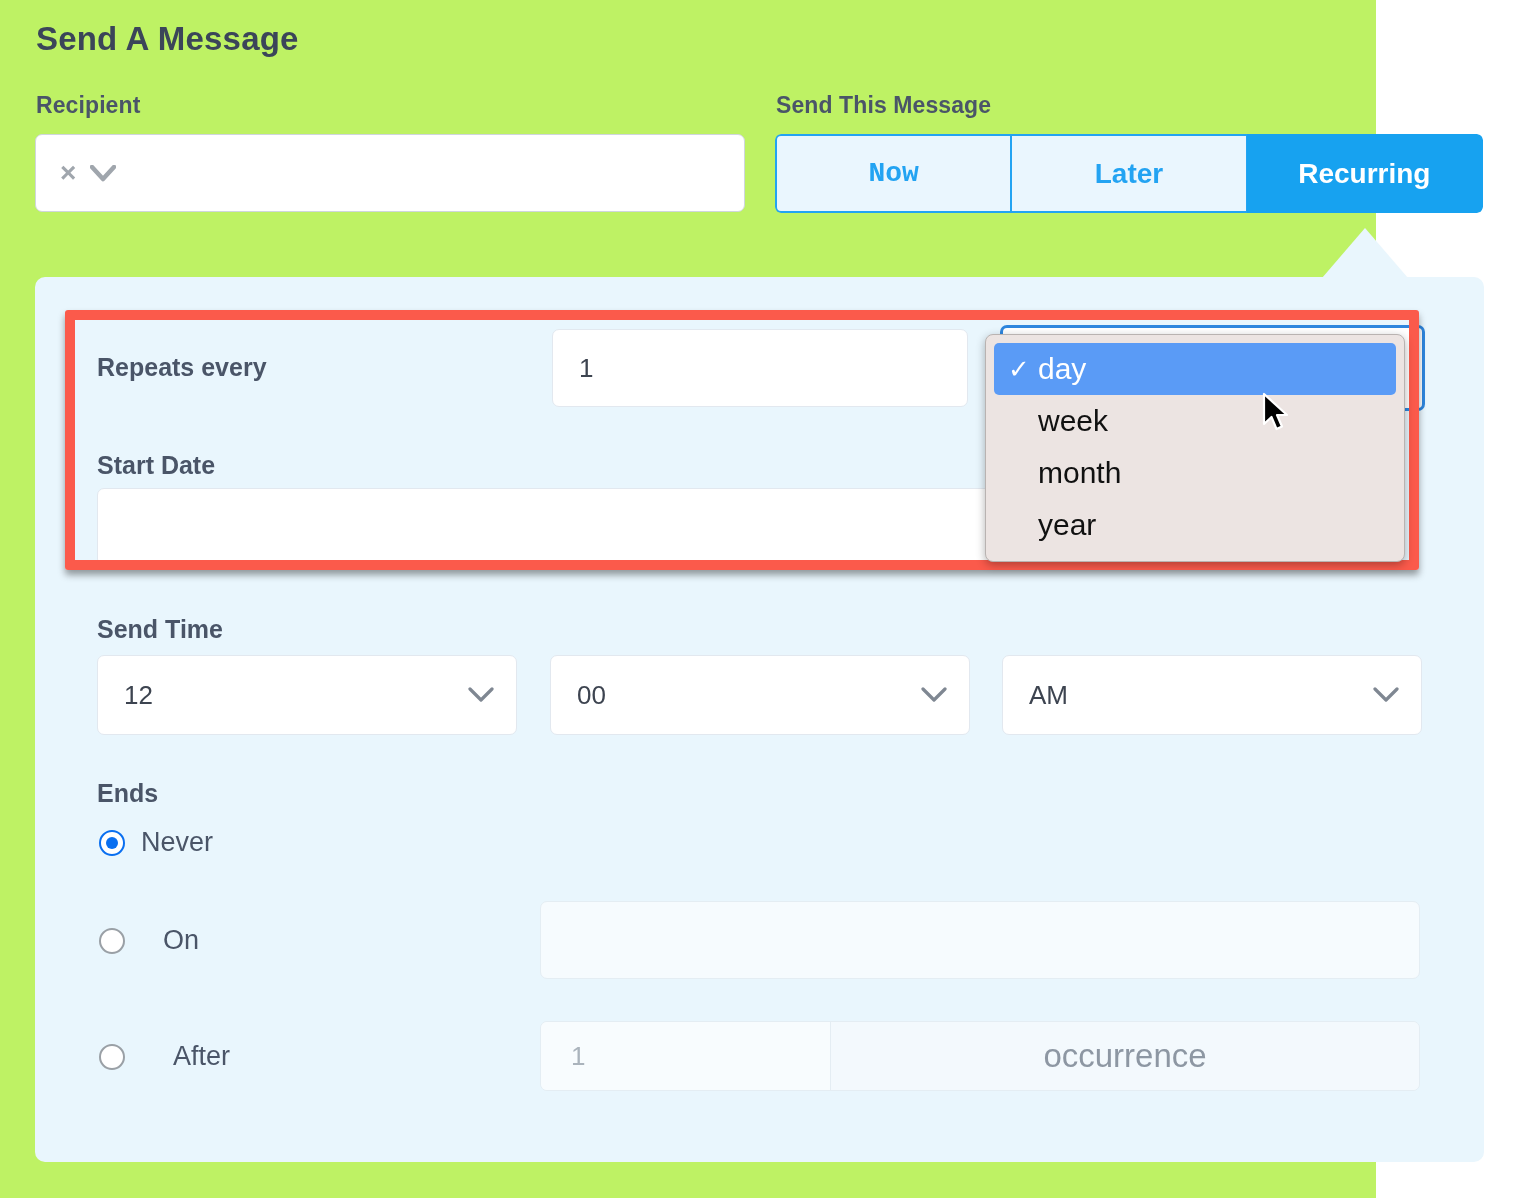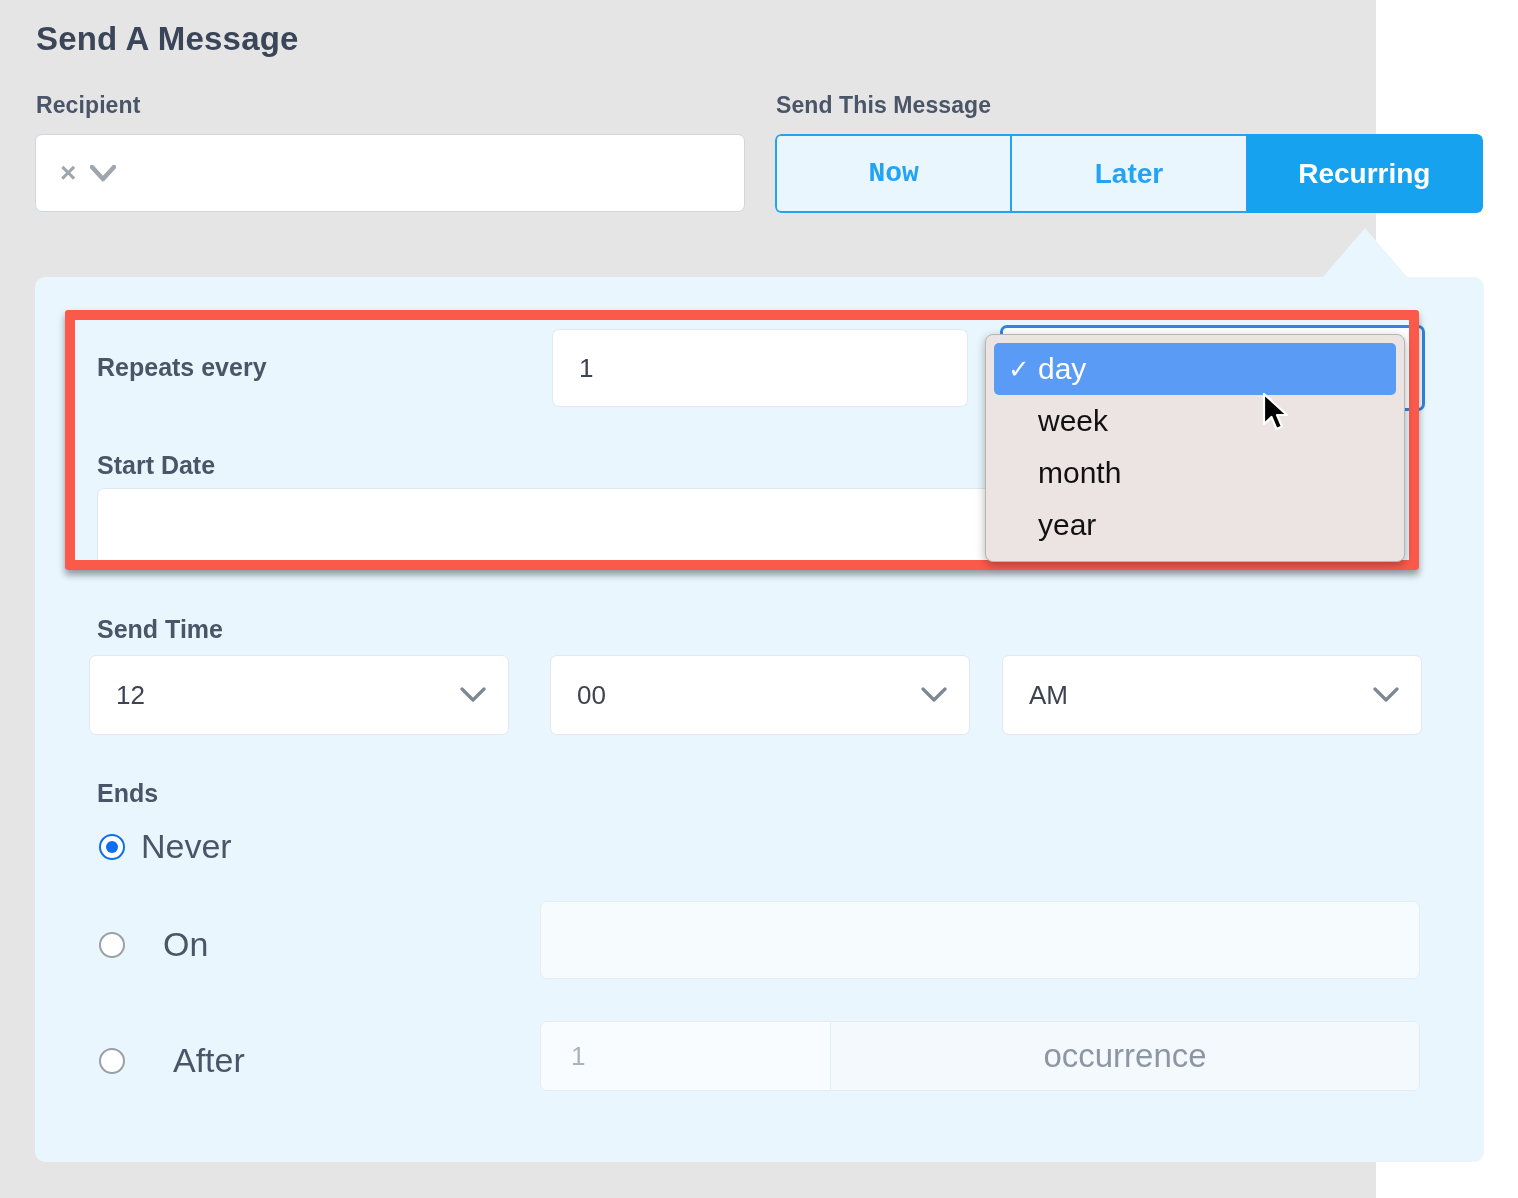--- a/index.html
+++ b/index.html
@@ -9,21 +9,21 @@
     height: 1198px;
     background: #ffffff;
     font-family: "Liberation Sans", sans-serif;
     overflow: hidden;
   }
 
   #root {
     position: relative;
     width: 1376px;
     height: 1198px;
-    background: #e5e5e5;
+    background: #bef264;
     padding-left: 40px;
   }
 
   
   .page-title {
     position: absolute;
     left: 36px;
     top: 20px;
     font-size: 33px;
     font-weight: 700;
@@ -238,21 +238,21 @@
     display: flex;
     align-items: center;
     padding: 0 22px 0 26px;
     font-size: 26px;
     color: #3d4450;
     cursor: pointer;
   }
   .select-box .sv { flex: 1; }
   .select-box .chev { color: #7f8792; display: flex; }
 
-  .sel-hour { left: 89px;  top: 655px; width: 420px; }
+  .sel-hour { left: 97px;  top: 655px; width: 420px; }
   .sel-min  { left: 550px; top: 655px; width: 420px; }
   .sel-ampm { left: 1002px;top: 655px; width: 420px; }
 
   
   .radio-row {
     position: absolute;
     display: flex;
     align-items: center;
   }
   .radio {
@@ -270,21 +270,21 @@
   }
   .radio.checked::after {
     content: "";
     position: absolute;
     left: 5px; top: 5px;
     width: 12px; height: 12px;
     border-radius: 50%;
     background: #0a6ff0;
   }
   .radio-label {
-    font-size: 34px;
+    font-size: 27px;
     color: #4a5568;
     margin-left: 18px;
   }
 
   .rr-never { left: 99px; top: 827px; }
   .rr-on    { left: 99px; top: 925px; }
   .rr-after { left: 99px; top: 1041px; }
   .rr-never .radio-label { margin-left: 16px; }
   .rr-on .radio-label    { margin-left: 38px; }
   .rr-after .radio-label { margin-left: 48px; }

